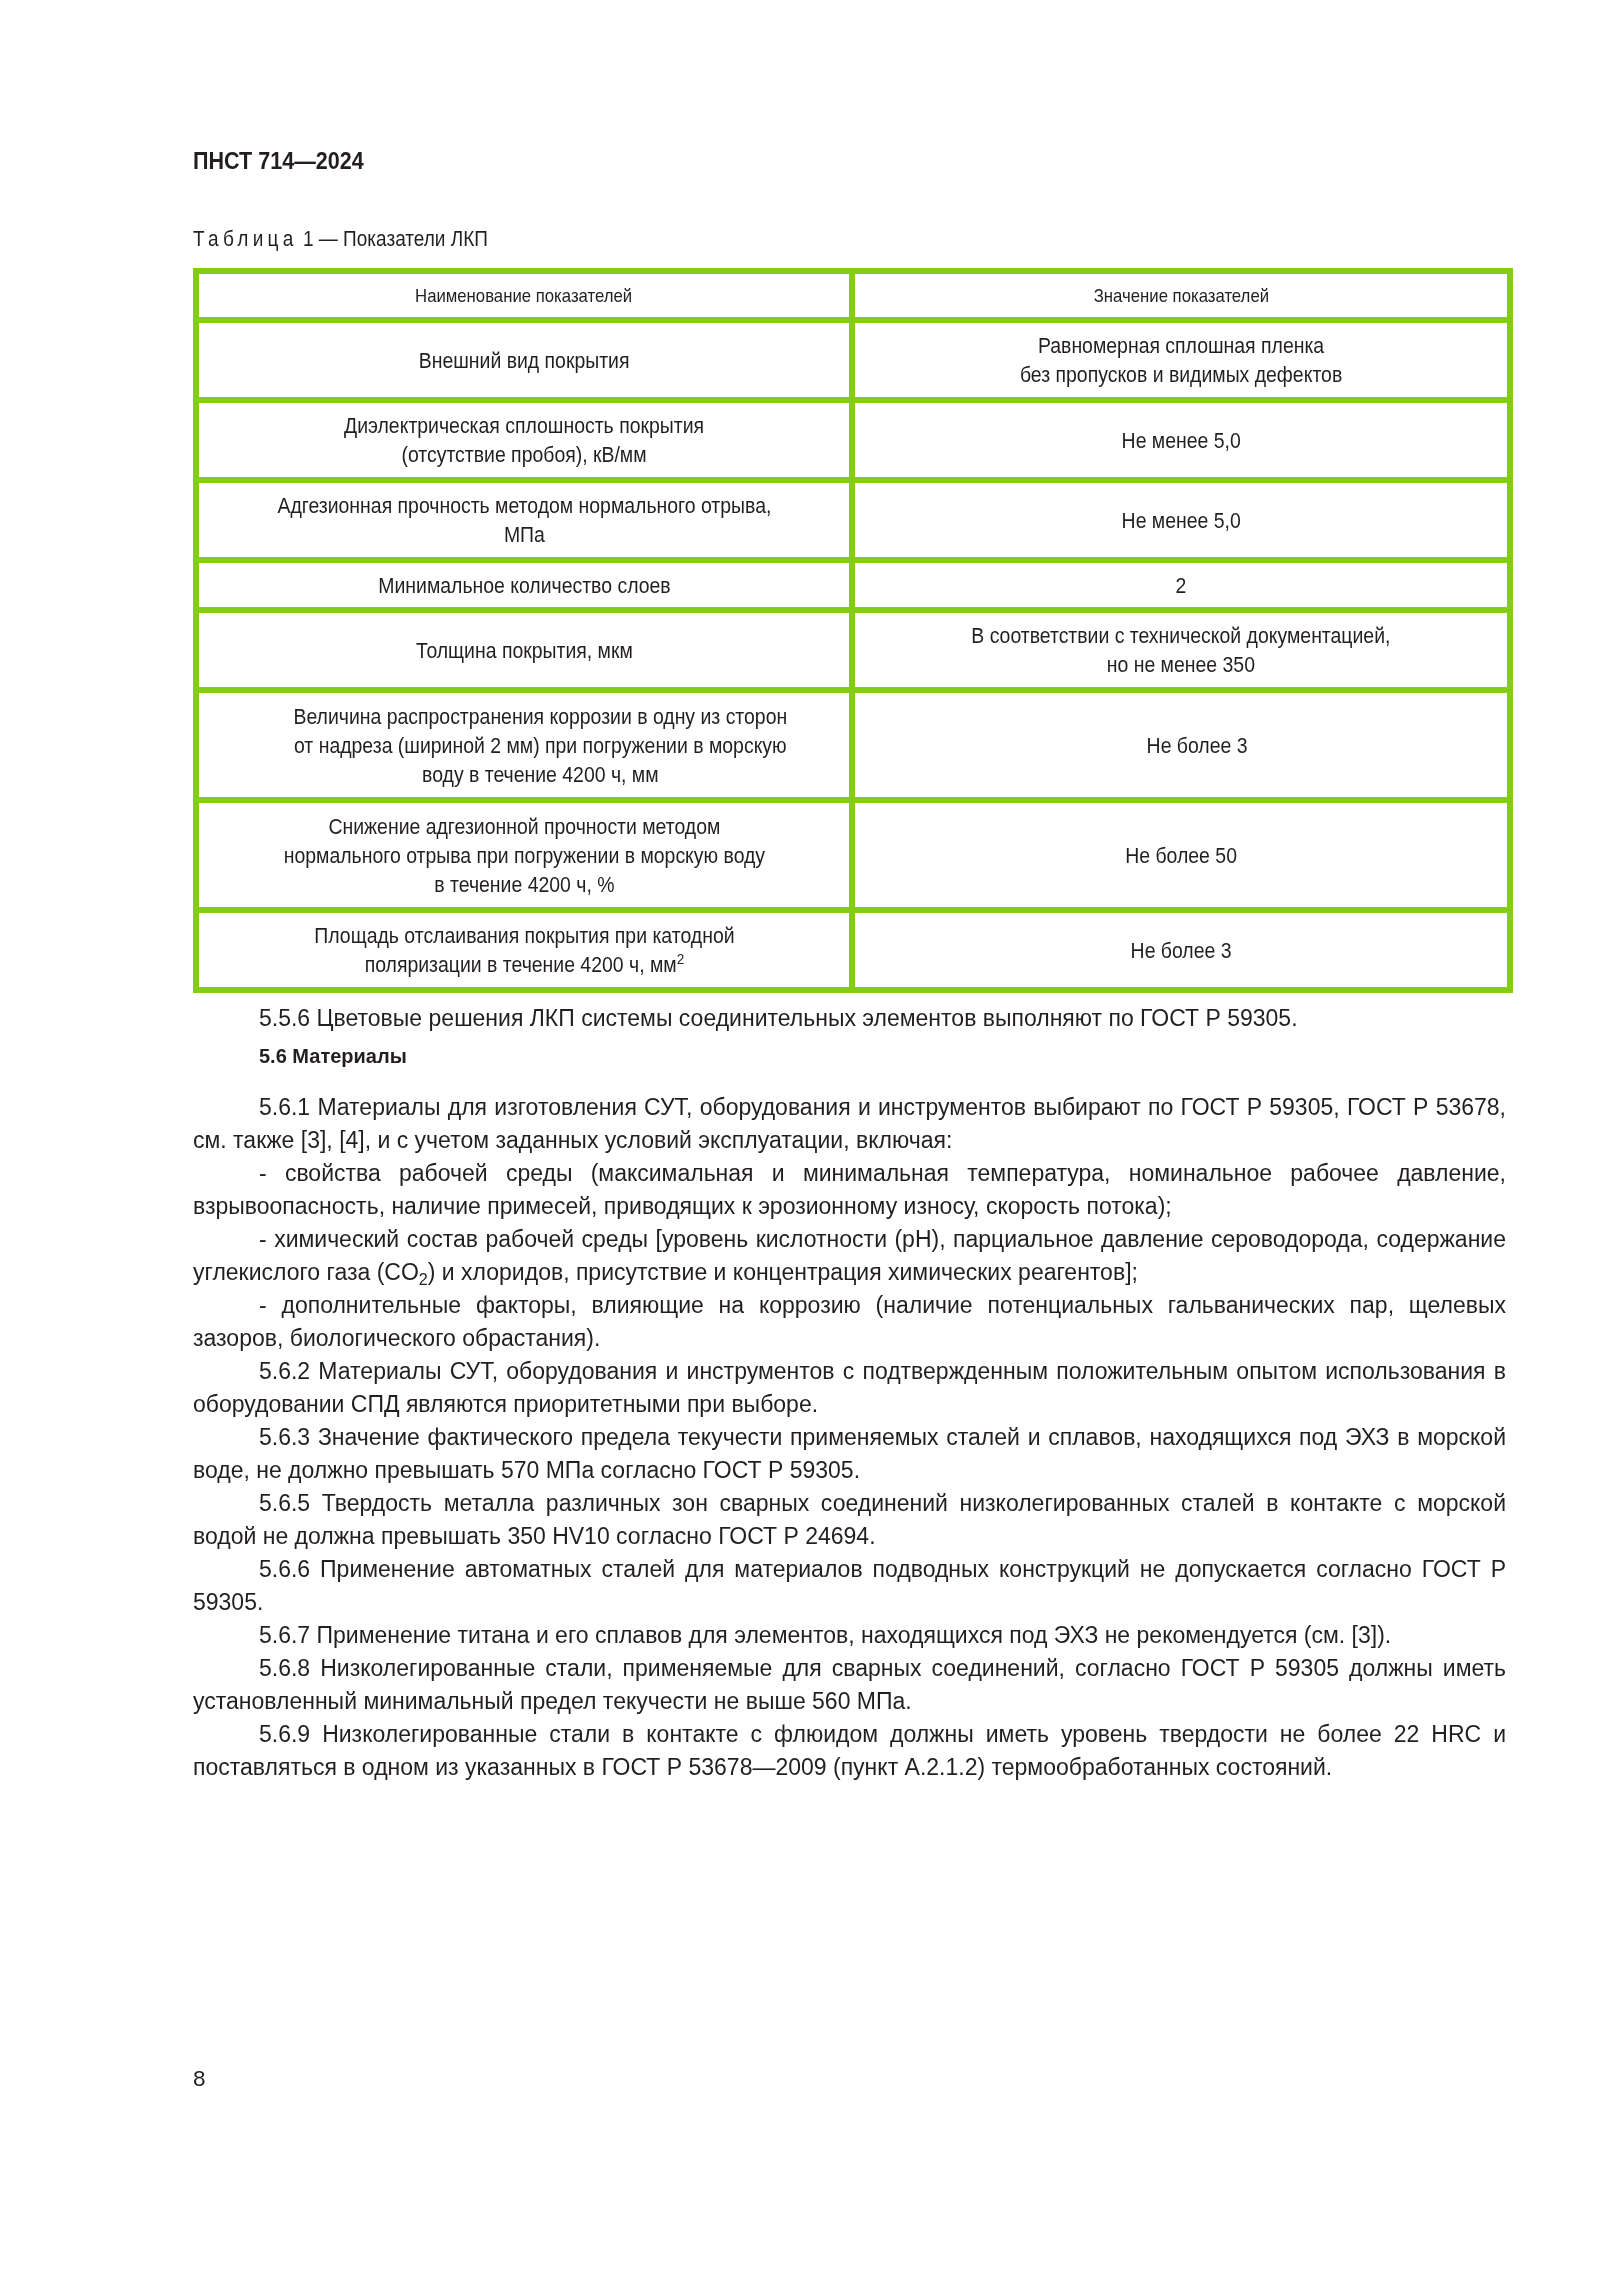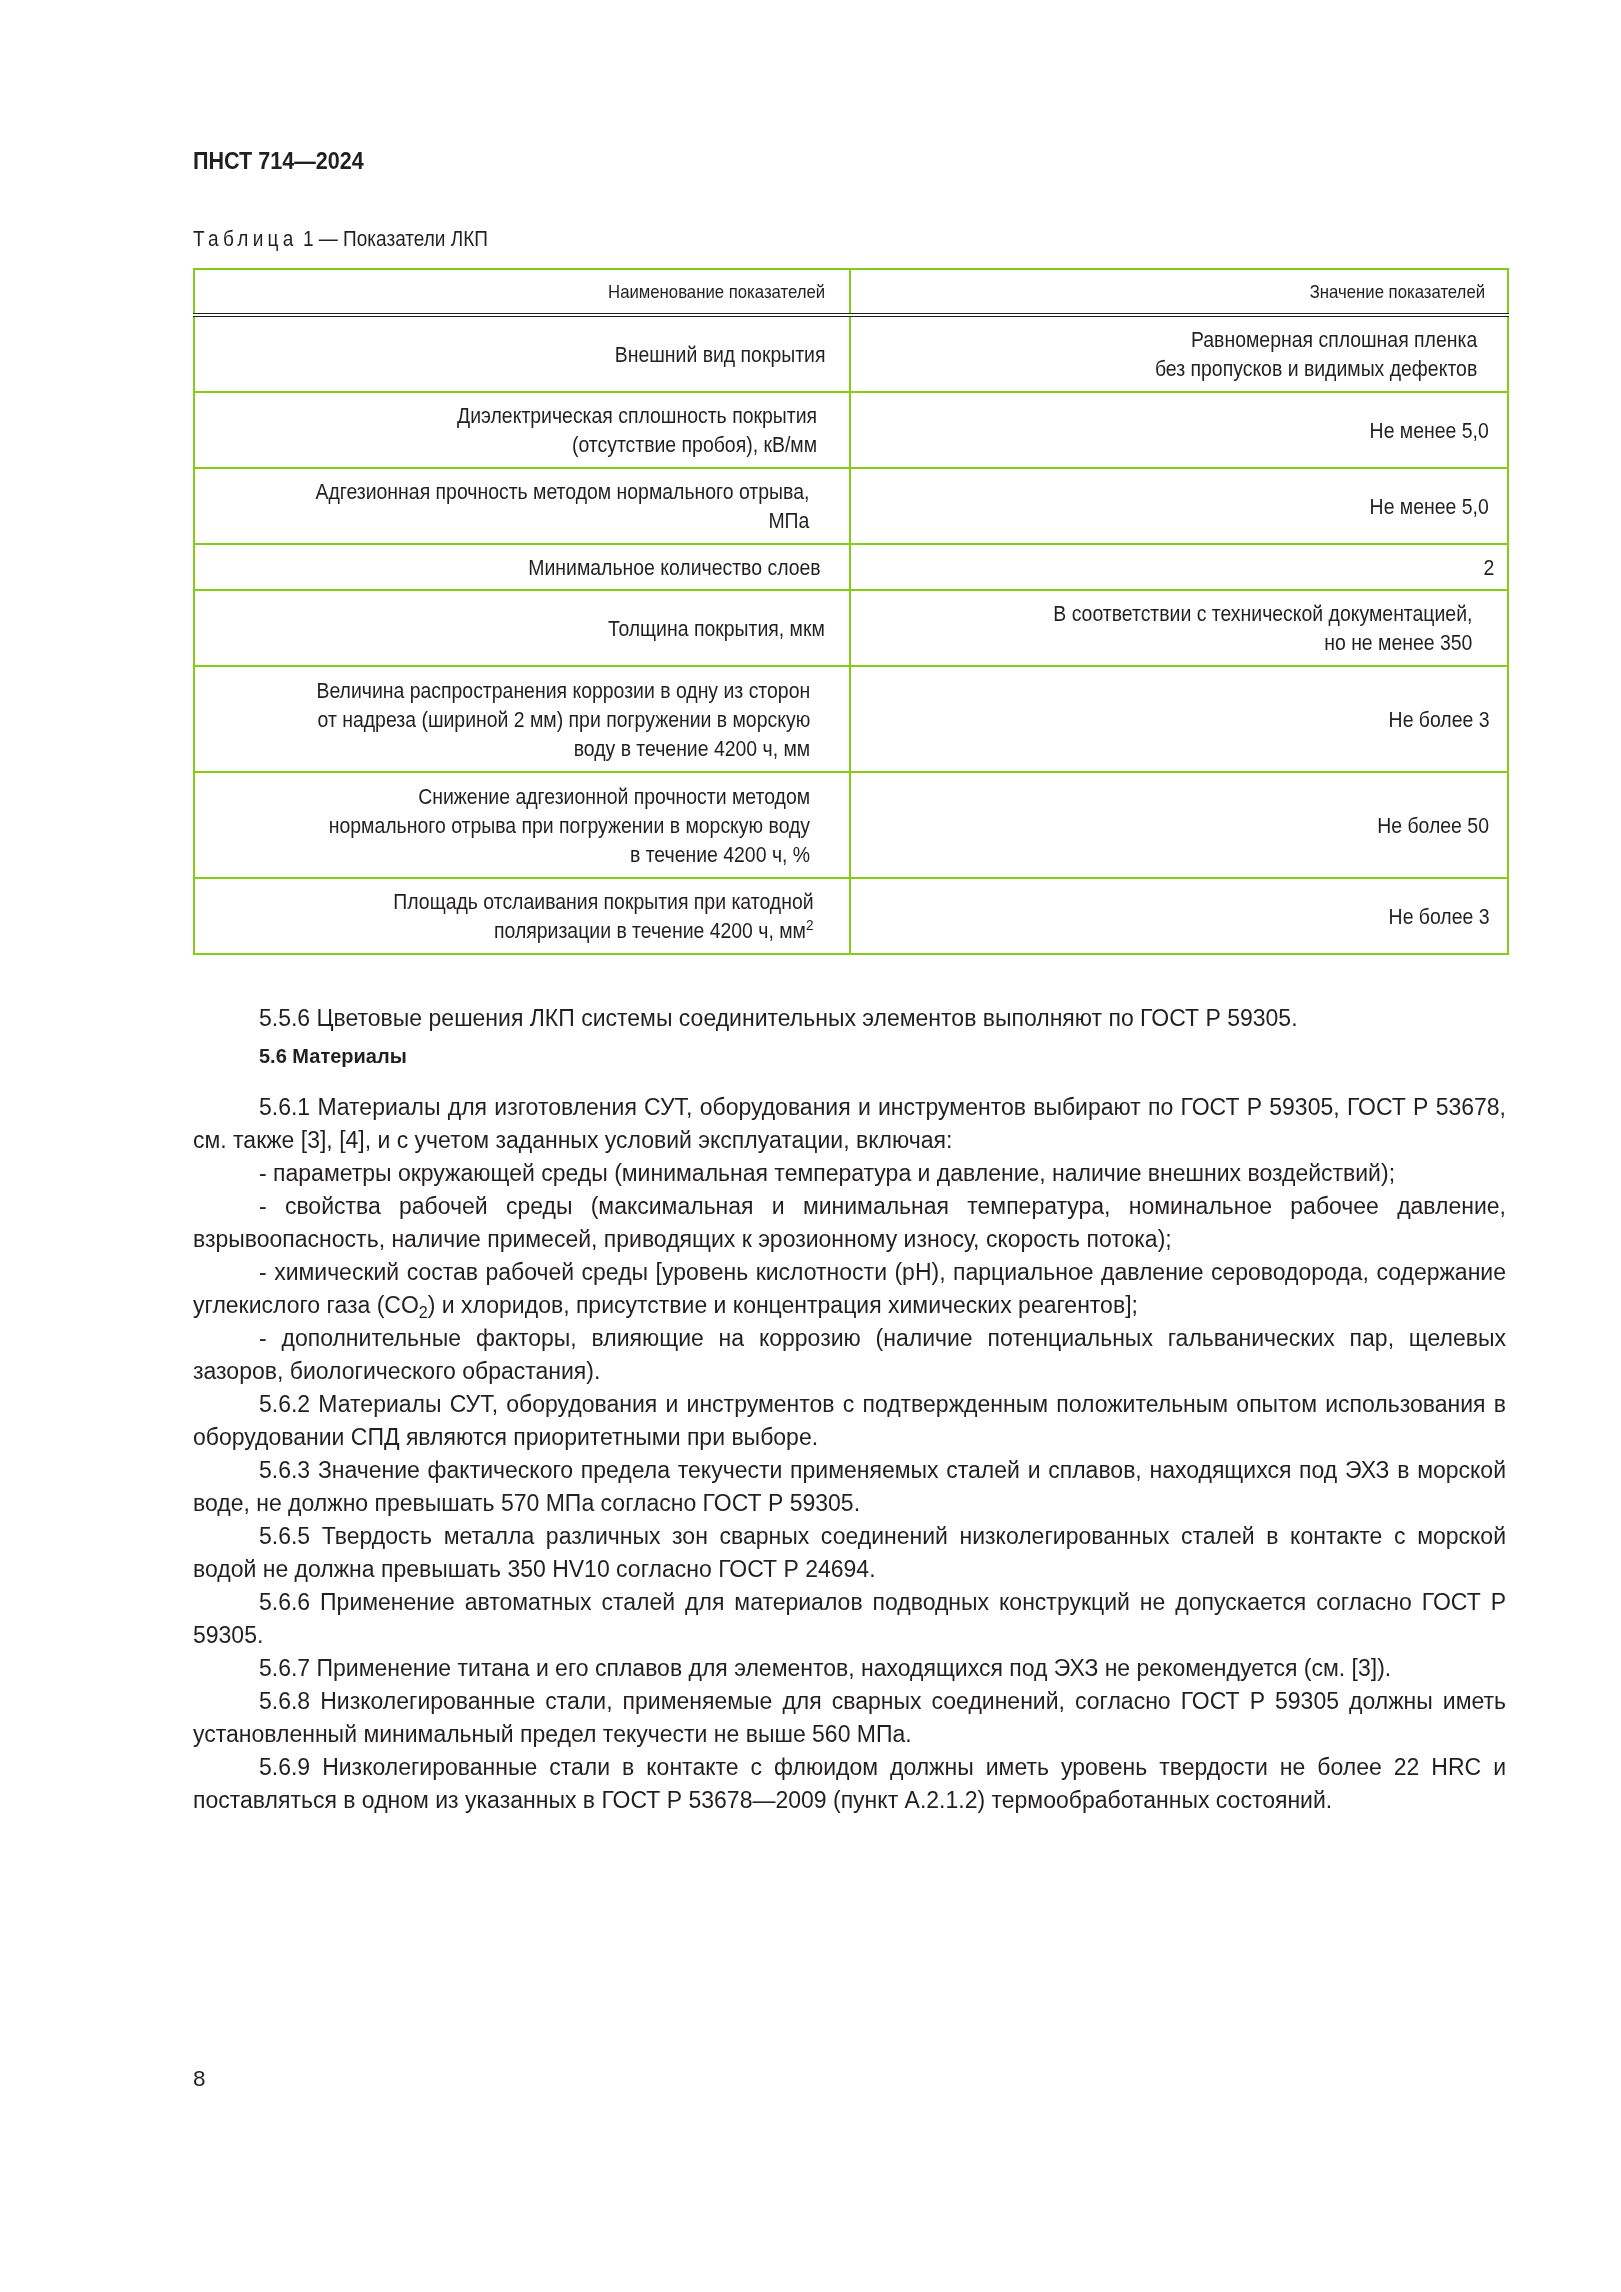--- a/index.html
+++ b/index.html
@@ -19,21 +19,21 @@
   }
   .table-caption .spaced { letter-spacing: 4.9px; }
   table.indicators {
     position: absolute; left: 193px; top: 268px; width: 1313px;
     border-collapse: collapse; table-layout: fixed;
     border: 2.9px solid #231f20;
   }
   table.indicators col.c1 { width: 656px; }
   table.indicators col.c2 { width: 658px; }
   table.indicators th, table.indicators td {
-    border: 2px solid #84cc16; text-align: right; vertical-align: middle;
+    border: 6px solid #84cc16; text-align: center; vertical-align: middle;
     padding: 0 11.8px; font-weight: normal; line-height: 29px;
   }
   table.indicators th { font-size: 18.6px; height: 43px; border-bottom: 4.9px double #231f20; }
   table.indicators td { font-size: 21.6px; }
   table.indicators td span.cell { display: inline-block; transform: scaleX(0.9); }
   table.indicators th span.cell { display: inline-block; transform: scaleX(0.9); }
   table.indicators tr.r0 td { height: 74px; }
   table.indicators tr.r1 td { height: 74px; }
   table.indicators tr.r2 td { height: 74px; }
   table.indicators tr.r3 td { height: 44px; }
@@ -109,21 +109,20 @@
       <td><span class="cell"><span>Площадь отслаивания покрытия при катодной</span><br><span>поляризации в течение 4200 ч, мм</span><sup>2</sup></span></td>
       <td><span class="cell">Не более 3</span></td>
     </tr>
   </tbody>
 </table>
 
 <div class="body-text">
   <p class="gap-after">5.5.6 Цветовые решения ЛКП системы соединительных элементов выполняют по ГОСТ Р 59305.</p>
   <h2>5.6  Материалы</h2>
   <p>5.6.1 Материалы для изготовления СУТ, оборудования и инструментов выбирают по ГОСТ Р 59305, ГОСТ Р 53678, см. также [3], [4], и с учетом заданных условий эксплуатации, включая:</p>
-  <p>- параметры окружающей среды (минимальная температура и давление, наличие внешних воздействий);</p>
   <p>- свойства рабочей среды (максимальная и минимальная температура, номинальное рабочее давление, взрывоопасность, наличие примесей, приводящих к эрозионному износу, скорость потока);</p>
   <p><span>- химический состав рабочей среды [уровень кислотности (pH), парциальное давление сероводорода, содержание углекислого газа (CO</span><sub>2</sub><span>) и хлоридов, присутствие и концентрация химических реагентов];</span></p>
   <p>- дополнительные факторы, влияющие на коррозию (наличие потенциальных гальванических пар, щелевых зазоров, биологического обрастания).</p>
   <p>5.6.2  Материалы СУТ, оборудования и инструментов с подтвержденным положительным опытом использования в оборудовании СПД являются приоритетными при выборе.</p>
   <p>5.6.3  Значение фактического предела текучести применяемых сталей и сплавов, находящихся под ЭХЗ в морской воде, не должно превышать 570 МПа согласно ГОСТ Р 59305.</p>
   <p>5.6.5  Твердость металла различных зон сварных соединений низколегированных сталей в контакте с морской водой не должна превышать 350 HV10 согласно ГОСТ Р 24694.</p>
   <p>5.6.6  Применение автоматных сталей для материалов подводных конструкций не допускается согласно ГОСТ Р 59305.</p>
   <p>5.6.7  Применение титана и его сплавов для элементов, находящихся под ЭХЗ не рекомендуется (см. [3]).</p>
   <p>5.6.8  Низколегированные стали, применяемые для сварных соединений, согласно ГОСТ Р 59305 должны иметь установленный минимальный предел текучести не выше 560 МПа.</p>
   <p>5.6.9  Низколегированные стали в контакте с флюидом должны иметь уровень твердости не более 22 HRC и поставляться в одном из указанных в ГОСТ Р 53678—2009 (пункт А.2.1.2) термообработанных состояний.</p>

